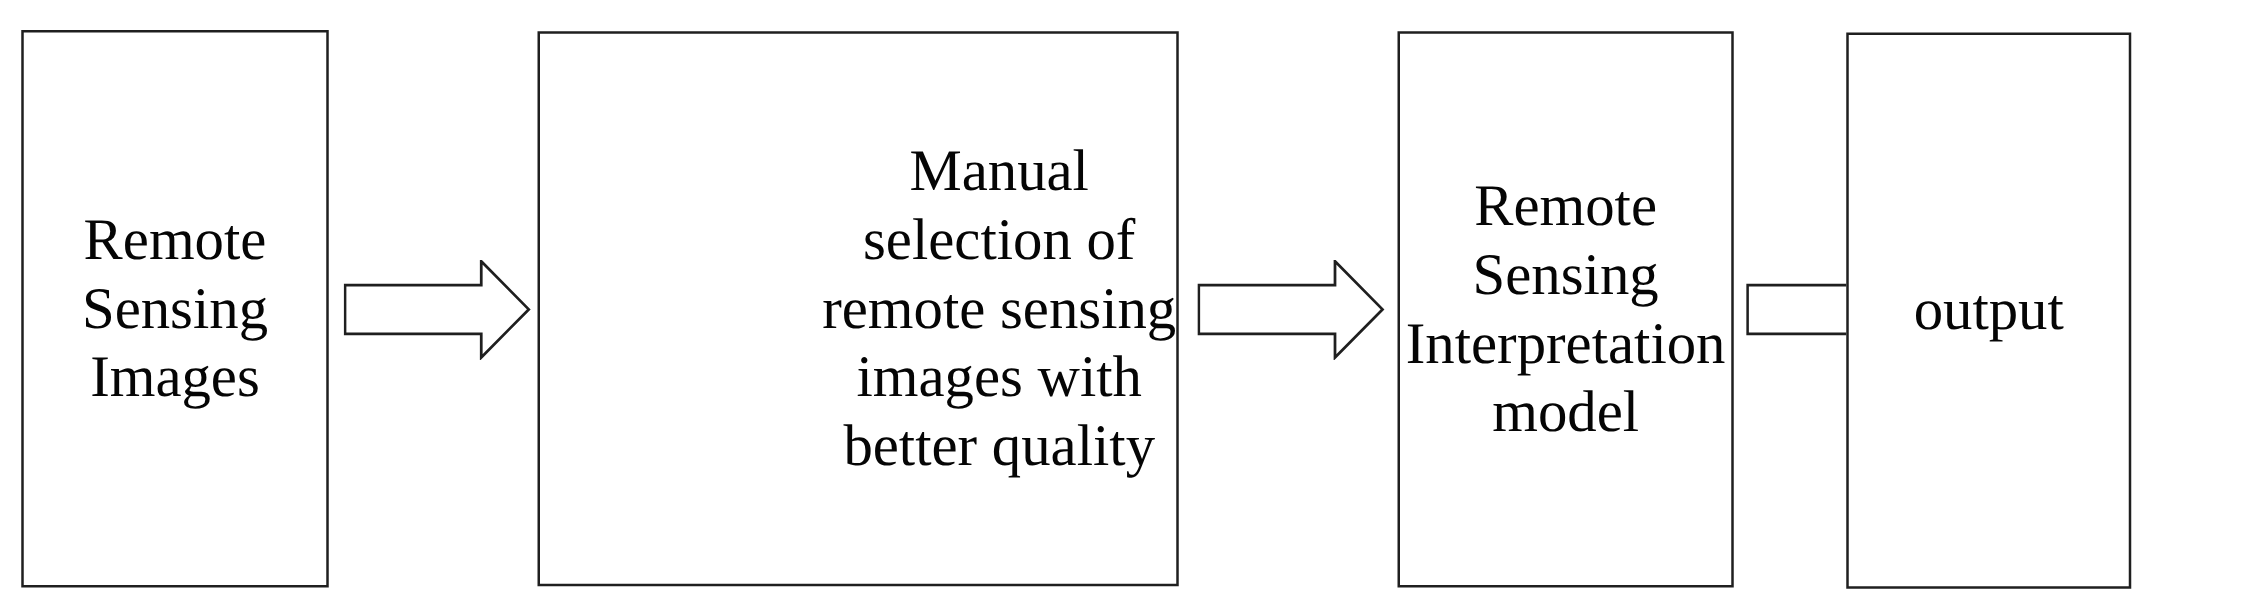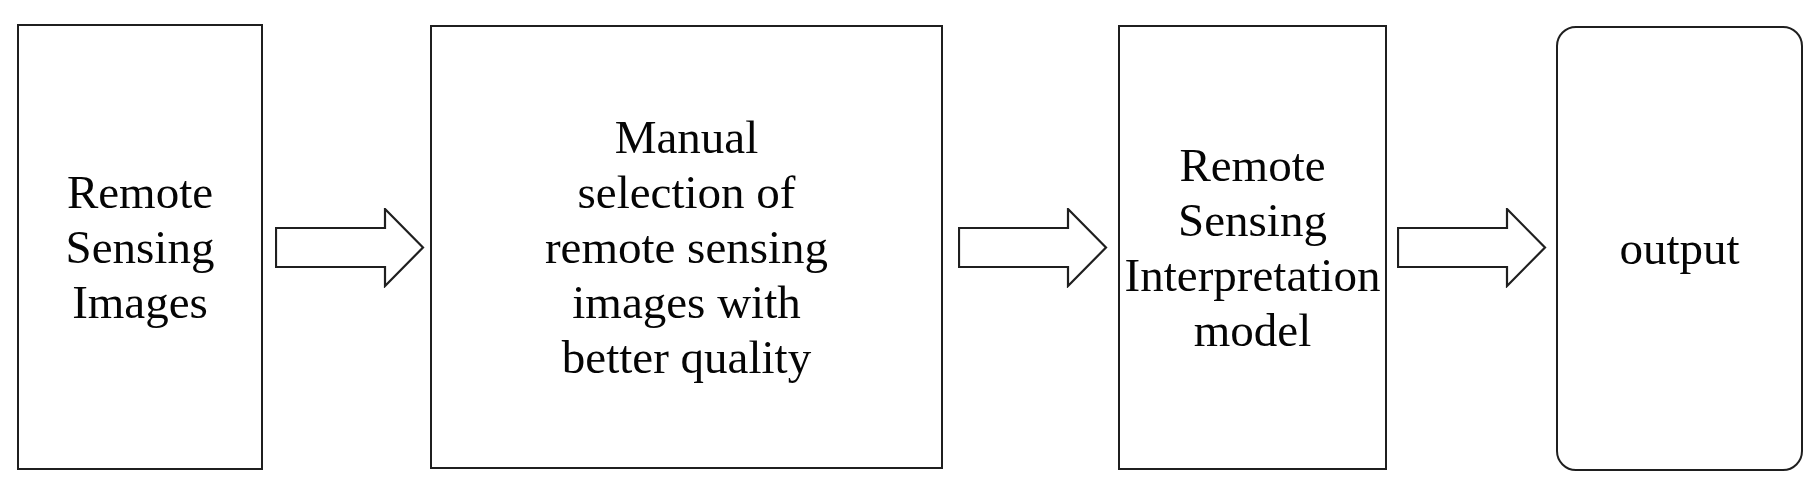--- a/index.html
+++ b/index.html
@@ -28,23 +28,23 @@
   }
   .node-label {
     display: block;
     white-space: pre-line;
     font-size: 47px;
     line-height: 55px;
     color: #050505;
   }
   
   .n1 { left: 17px;   top: 24px; width: 246px; height: 446px; }
-  .n2 { left: 430px;  top: 25px; width: 513px; height: 444px; }
+  .n2 { left: 430px;  top: 25px; width: 513px; height: 444px; justify-content: flex-end; }
   .n3 { left: 1118px; top: 25px; width: 269px; height: 445px; }
-  .n4 { left: 1556px; top: 26px; width: 247px; height: 445px; border-radius: 20px; }
+  .n4 { left: 1477px; top: 26px; width: 228px; height: 445px; }
   
   .arrow {
     position: absolute;
     width: 150px;
     height: 80px;
   }
   .a1 { left: 275px;  top: 208px; }
   .a2 { left: 958px;  top: 208px; }
   .a3 { left: 1397px; top: 208px; }
 </style>

